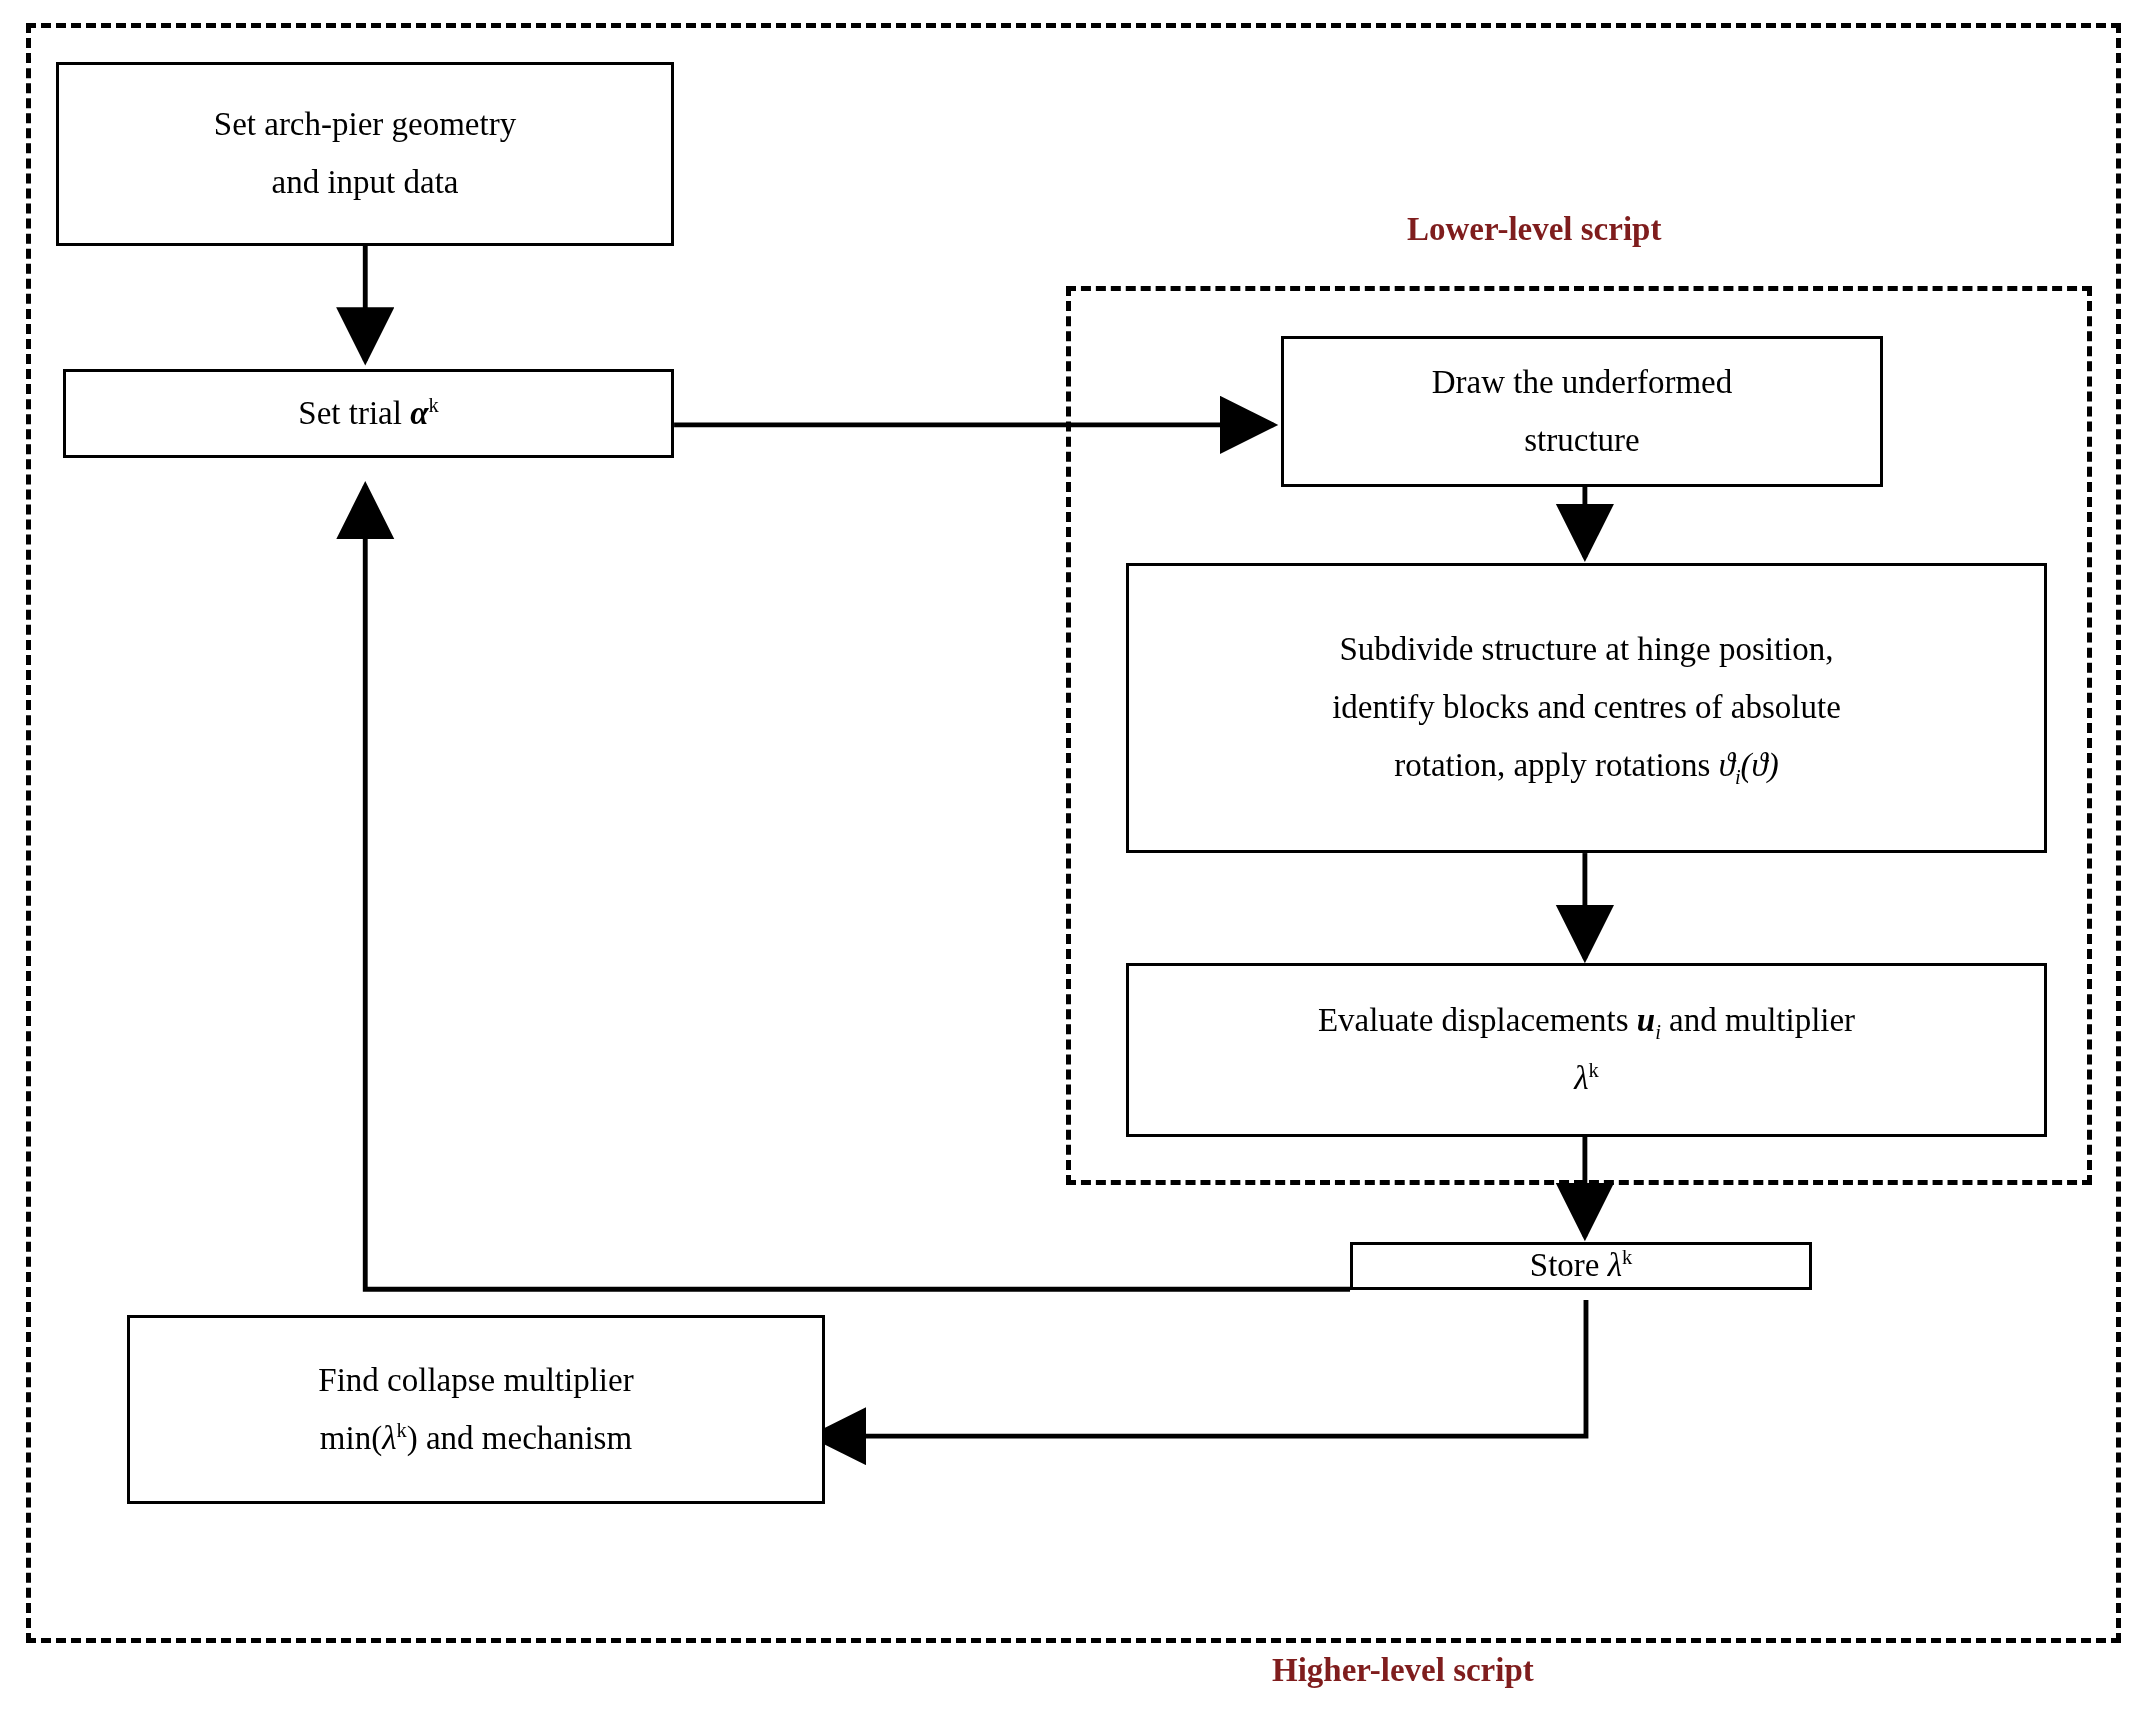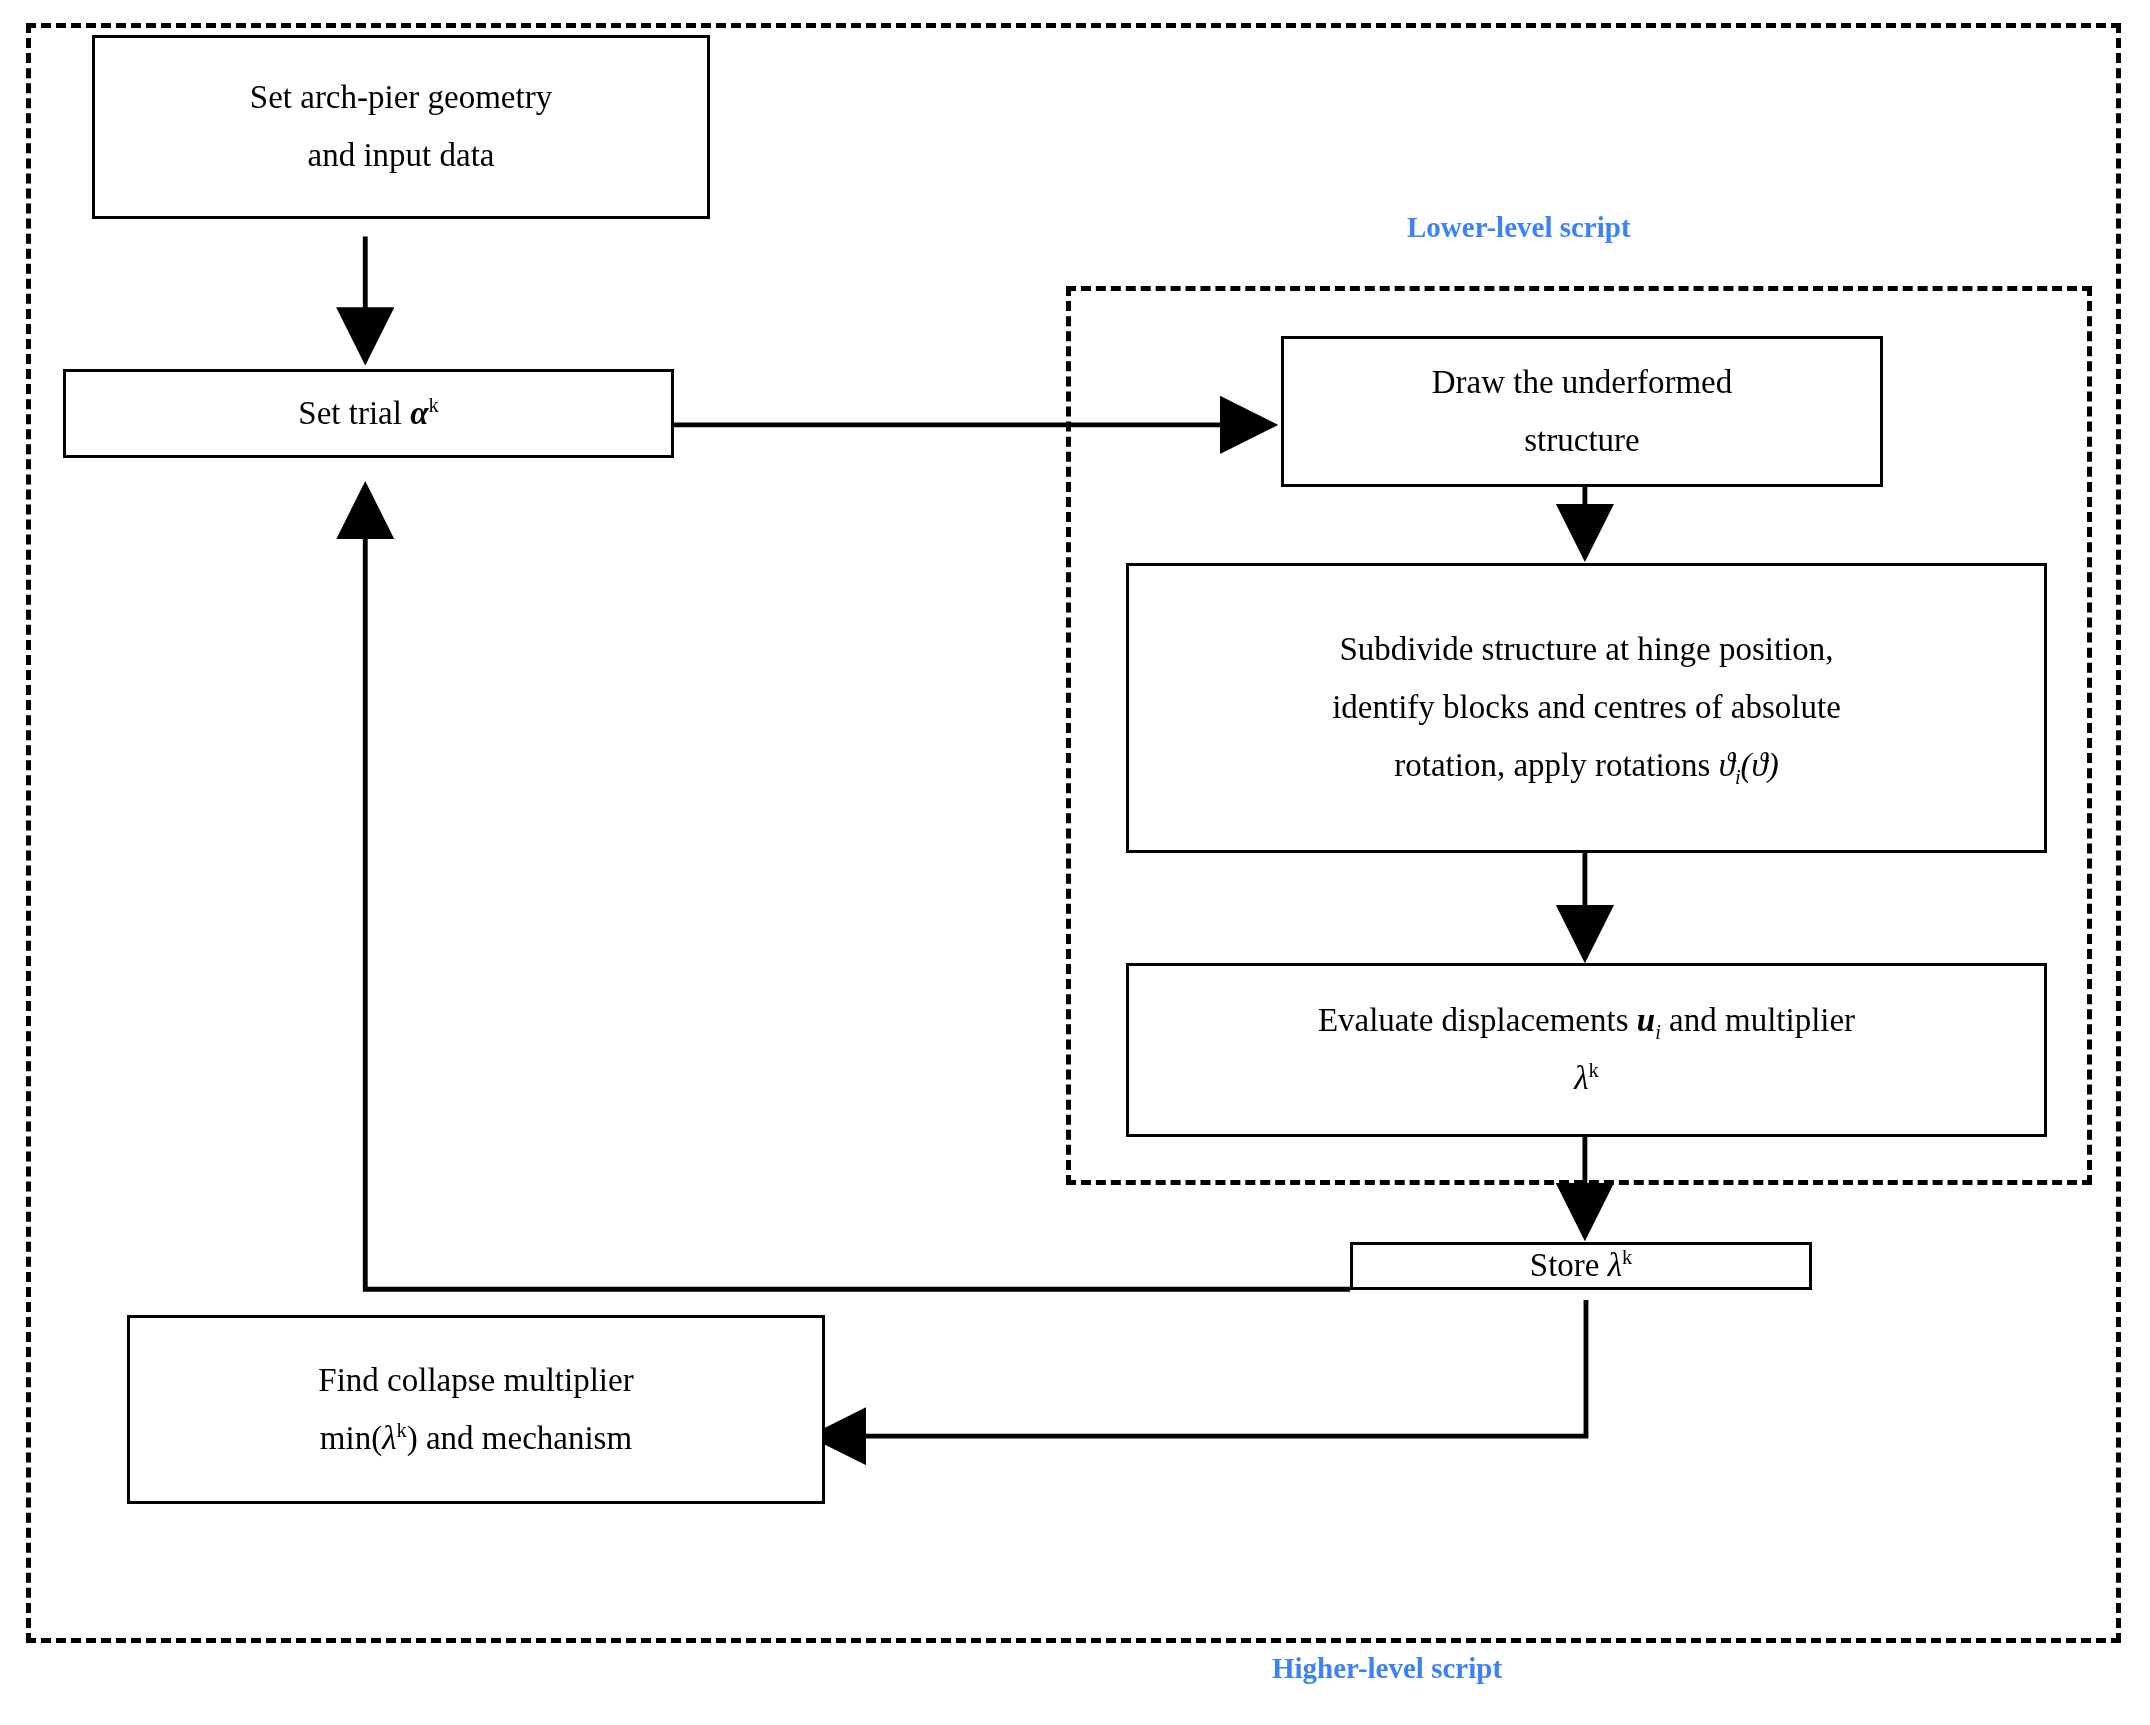--- a/index.html
+++ b/index.html
@@ -29,22 +29,22 @@
     text-align:center;
     line-height:1.75;
     font-size:33px;
     color:#000000;
     padding:0 9.7px;
   }
   .node .ln{display:block;white-space:nowrap;}
   .region-label{
     position:absolute;
     font-weight:bold;
-    font-size:29px;
-    color:#3b82f6;
+    font-size:33px;
+    color:#7f1d1d;
     white-space:nowrap;
   }
   svg.wires{
     position:absolute;
     left:0;top:0;
     width:2151px;height:1725px;
     pointer-events:none;
   }
   .mi{font-style:italic;}
   .mb{font-style:italic;font-weight:bold;}
@@ -92,21 +92,21 @@
 
     <g>
       <polyline points="2500,2388 676,2388 676,900" fill="none" stroke="#000000" stroke-width="9" marker-end="url(#ah)"></polyline>
     </g>
 
     <g>
       <polyline points="2937,2408 2937,2660 1505,2660" fill="none" stroke="#000000" stroke-width="9" marker-end="url(#ah)"></polyline>
     </g>
   </svg>
 
-  <div class="node" style="left:56px;top:35px;width:618px;height:184px;margin-left:36px;">
+  <div class="node" style="left:56px;top:62px;width:618px;height:184px;">
     <span class="ln">Set arch-pier geometry</span>
     <span class="ln">and input data</span>
   </div>
 
   <div class="node" style="left:63px;top:369px;width:611px;height:89px;">
     <span class="ln"><span>Set trial </span><span class="mb">α</span><sup>k</sup></span>
   </div>
 
   <div class="node" style="left:1281px;top:336px;width:602px;height:151px;">
     <span class="ln">Draw the underformed</span>

